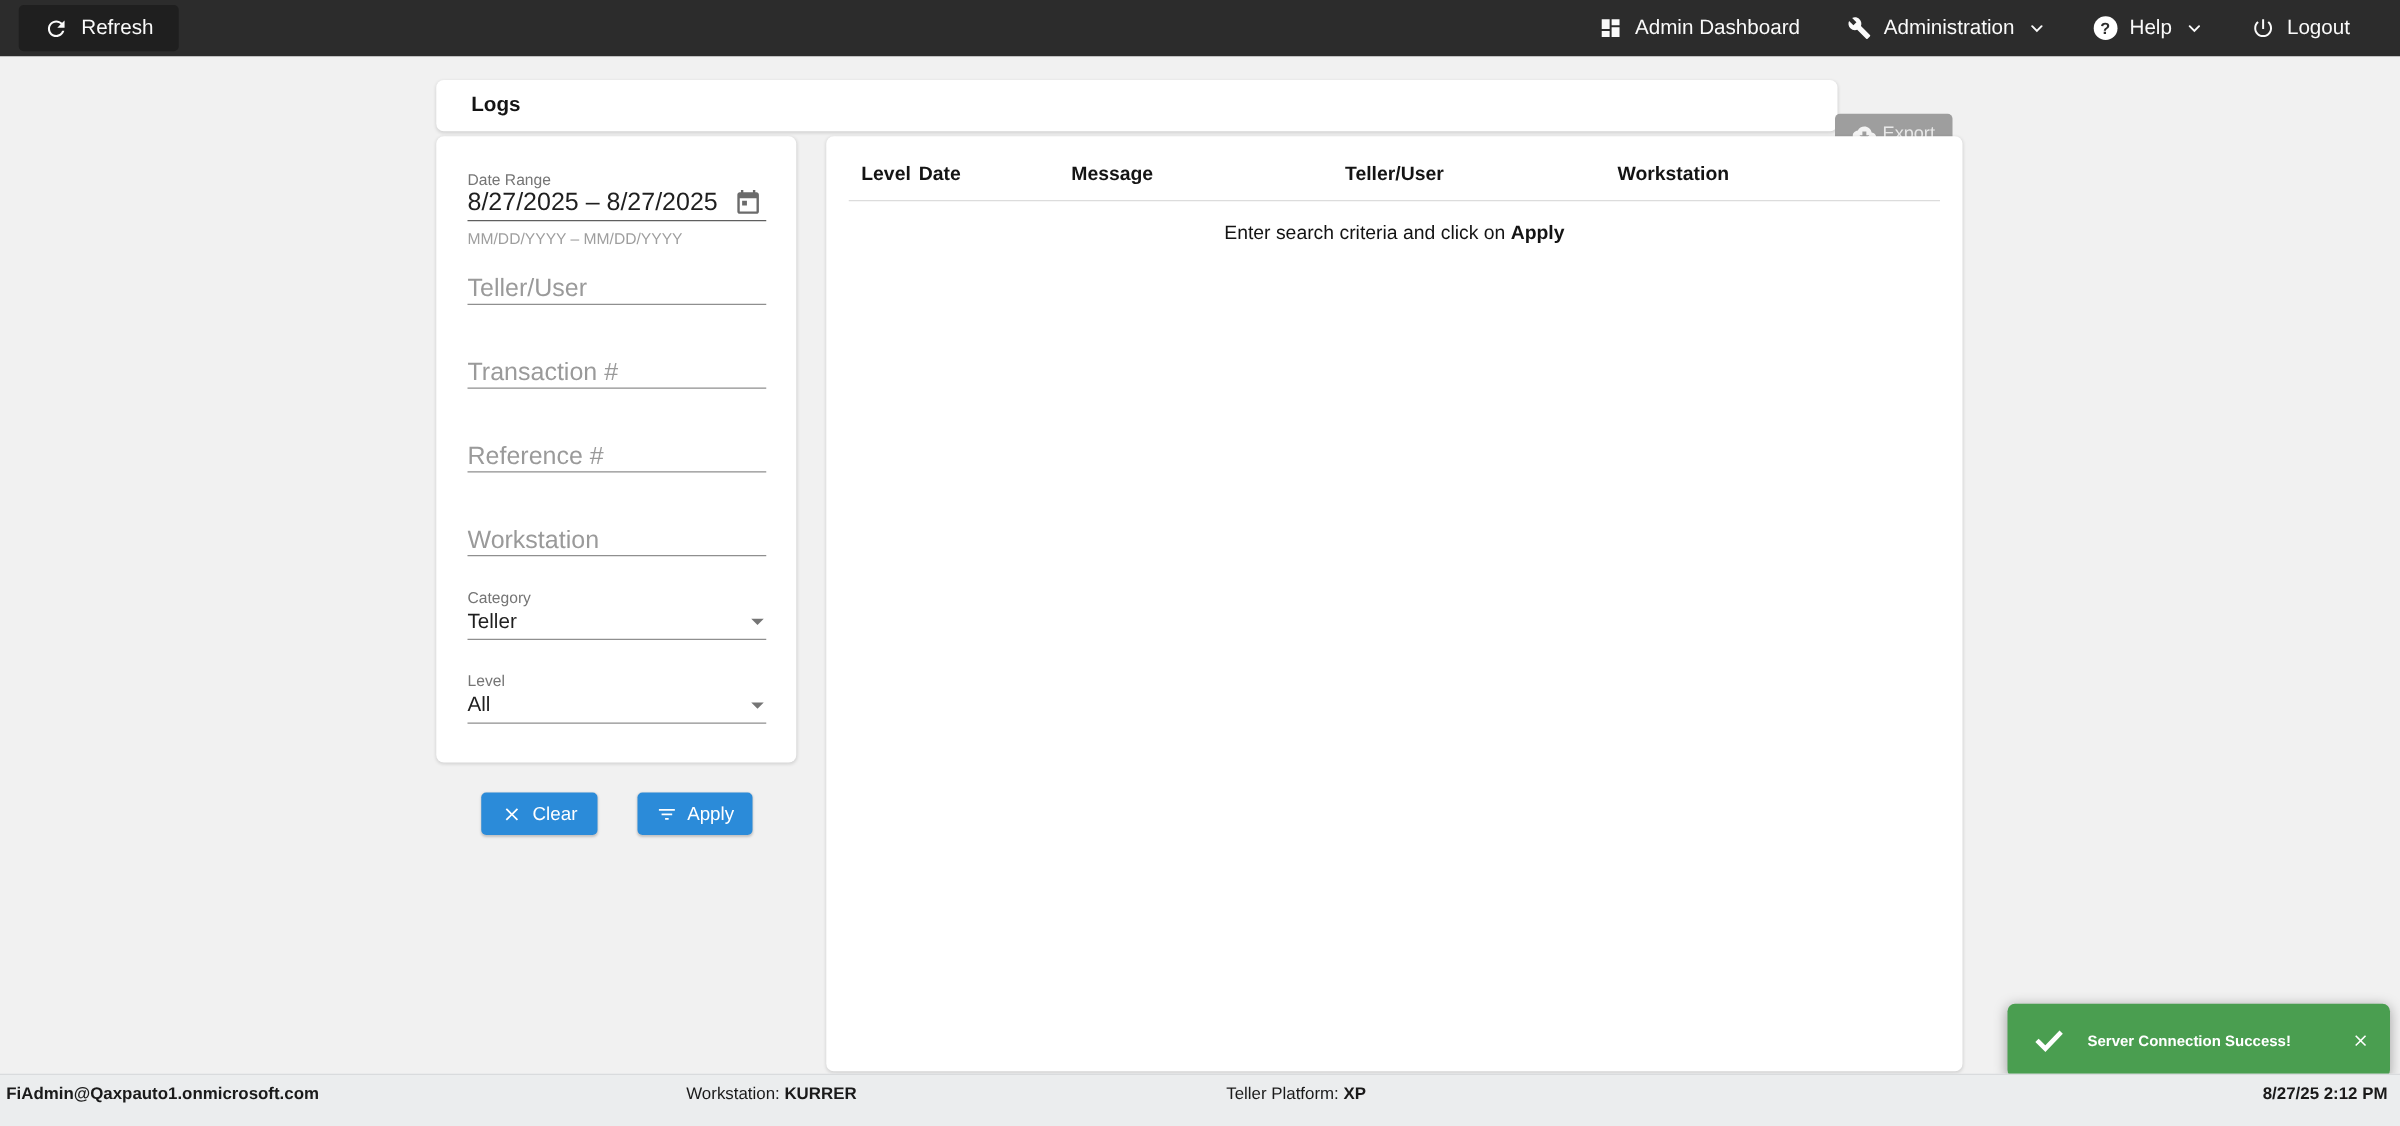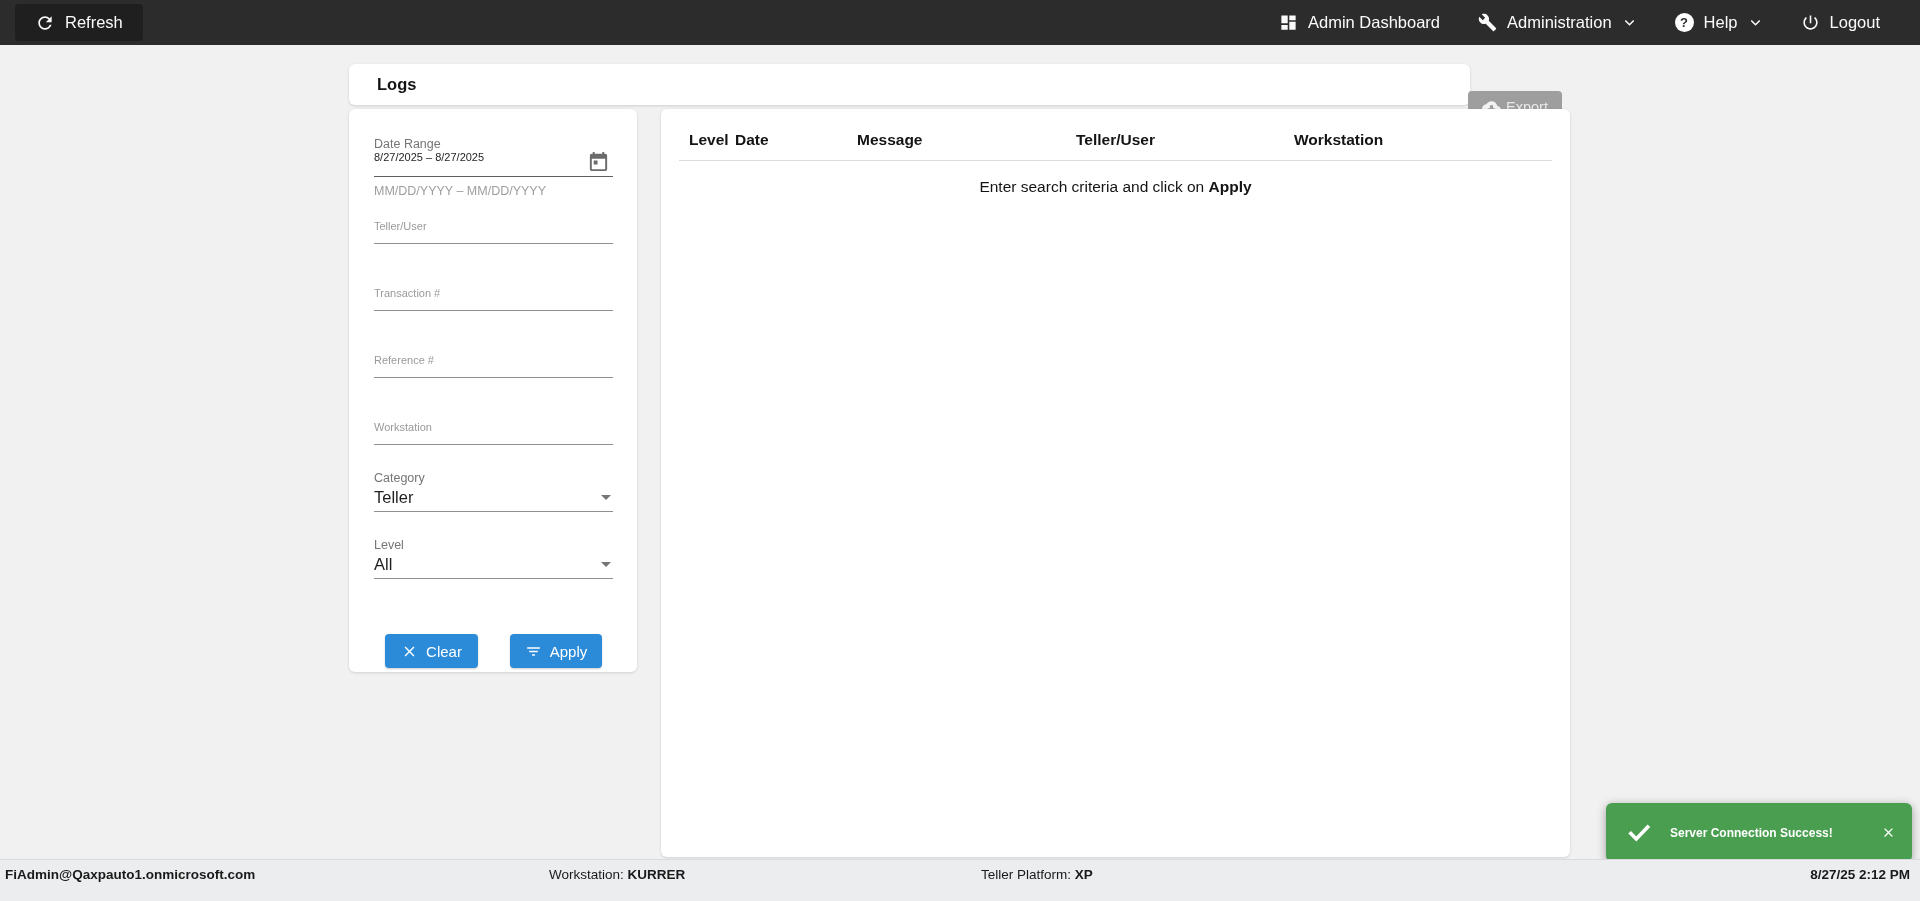--- a/index.html
+++ b/index.html
@@ -45,30 +45,30 @@
   .logs-title { font-size:16.5px; font-weight:bold; padding-left:28px; color:#141414; }
 
   .export-btn {
     position:absolute; left:1468px; top:67px; width:94px; height:32px;
     background:#9e9e9e; border:none; border-radius:4px;
     display:flex; align-items:center; justify-content:center; gap:5px;
     color:#e8e8e8; font-size:14.5px; font-family:inherit; cursor:default;margin-top:24px;
   }
 
   
-  .filter-card { left:349px; top:109px; width:288px; height:563px; }
+  .filter-card { left:349px; top:109px; width:288px; height:501px; }
   .field { position:absolute; left:25px; width:239px; }
   .field-label { font-size:12.5px; color:#757575; }
   .field-value { font-size:16.5px; color:#1f1f1f; }
   .underline { position:absolute; left:25px; width:239px; height:0; border-bottom:1px solid #8f8f8f; }
   .underline.dark { border-bottom-color:#5f5f5f; }
   .hint { position:absolute; left:25px; font-size:12.5px; color:#9e9e9e; }
   .mat-input {
     position:absolute; left:25px; width:239px; border:none; outline:none;
-    font-size:11px; font-family:inherit; color:#1f1f1f; background:transparent;
+    font-size:20px; font-family:inherit; color:#1f1f1f; background:transparent;
   }
   .mat-input::placeholder { color:#9a9a9a; opacity:1; }
   .cal-btn { position:absolute; left:238px; top:150px; background:none; border:none; cursor:pointer; padding:0; }
   .select-box { position:absolute; left:25px; width:239px; cursor:pointer; }
   .select-arrow {
     position:absolute; right:2px; top:24px;
     width:0; height:0; border-left:5px solid transparent; border-right:5px solid transparent;
     border-top:5px solid #757575;
   }
   .btn-blue {

